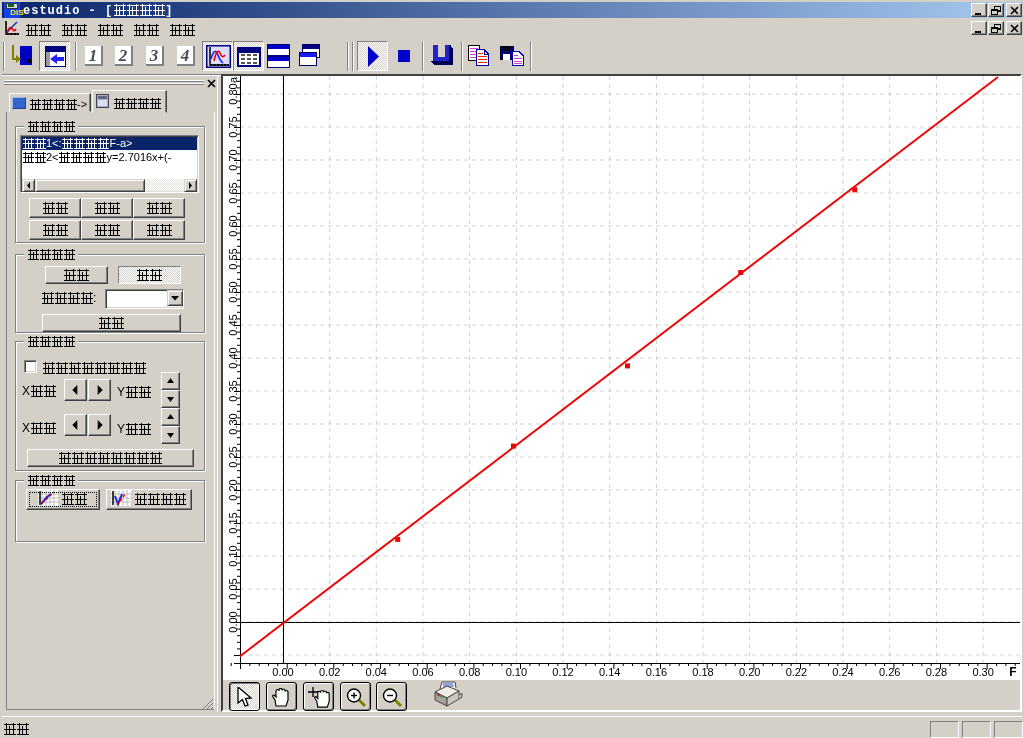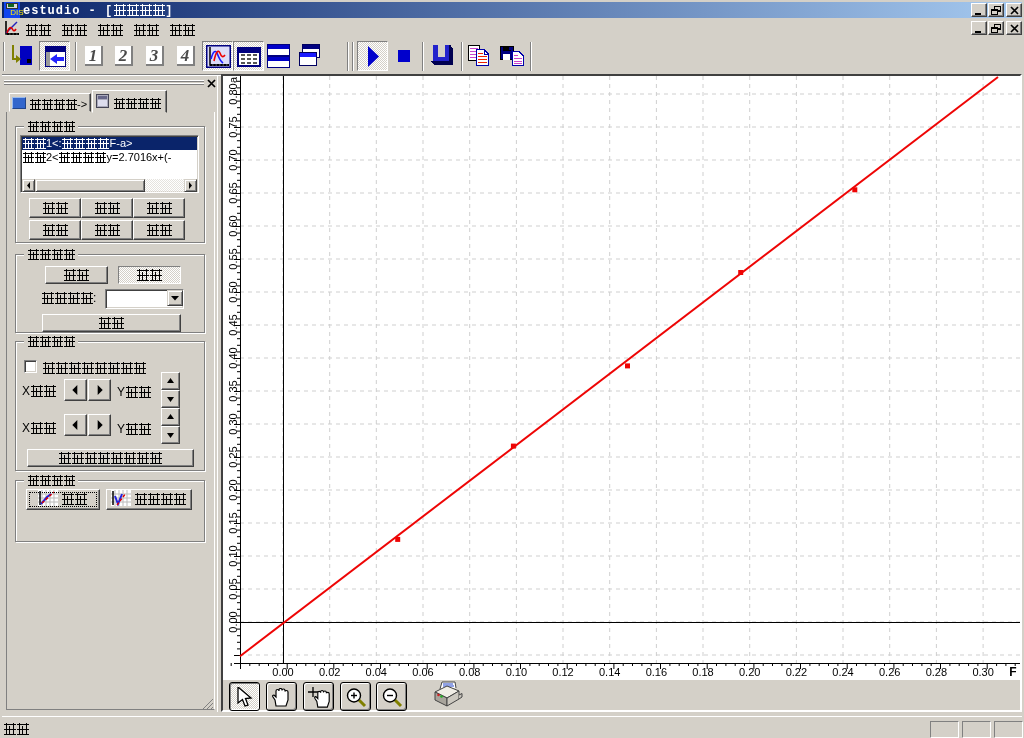--- a/index.html
+++ b/index.html
@@ -25,21 +25,21 @@
 .groove-v{width:2px;border-left:1px solid #808080;border-right:1px solid #fff;}
 .btn{background:#d4d0c8;border:1px solid;border-color:#fff #404040 #404040 #fff;box-shadow:inset -1px -1px 0 #808080;text-align:center;color:#000;}
 .group{border:1px solid #808080;box-shadow:1px 1px 0 #fff,inset 1px 1px 0 #fff;}
 .glabel{position:absolute;top:-7px;left:8px;background:#d4d0c8;padding:0 3px;height:13px;line-height:13px;}
 </style></head><body>
 <div class="abs" style="left:0;top:0;width:1024px;height:738px;"></div>
 <div class="abs" style="left:2px;top:2px;width:1020px;height:16px;background:linear-gradient(90deg,#0a246a,#a6caf0);"></div>
 <div class="abs" style="left:4px;top:2px;width:16px;height:16px;background:#1144ee;">
 <div class="abs" style="left:2px;top:1px;width:12px;height:6px;background:#d8d8d8;border:1px solid #333;"></div>
 <div class="abs" style="left:4px;top:2px;width:6px;height:3px;background:#116622;"></div>
-<div class="abs" style="left:1px;top:7px;width:24px;height:8px;color:#ffee00;font-size:8px;font-weight:normal;line-height:8px;text-align:center;font-family:'Liberation Sans';">DIS</div>
+<div class="abs" style="left:1px;top:7px;width:24px;height:8px;color:#ffee00;font-size:8px;font-weight:bold;line-height:8px;text-align:center;font-family:'Liberation Sans';">DIS</div>
 </div>
 <div class="abs" style="left:23px;top:4px;height:13px;color:#fff;font-weight:bold;font-size:12px;letter-spacing:1px;font-family:'Liberation Mono',monospace;">estudio - [<i class="w"></i><i class="w"></i><i class="w"></i><i class="w"></i>]</div>
 <div class="abs raised" style="left:971px;top:3px;width:16px;height:14px;">
     <div class="abs" style="left:3px;top:9px;width:6px;height:2px;background:#000;"></div>
   </div>
 <div class="abs raised" style="left:988px;top:3px;width:16px;height:14px;">
     <div class="abs" style="left:5px;top:2px;width:7px;height:6px;border:1px solid #000;border-bottom-width:2px;"></div>
     <div class="abs" style="left:2px;top:5px;width:7px;height:6px;border:1px solid #000;border-top-width:2px;background:#d4d0c8;"></div>
   </div>
 <div class="abs raised" style="left:1006px;top:3px;width:16px;height:14px;">

